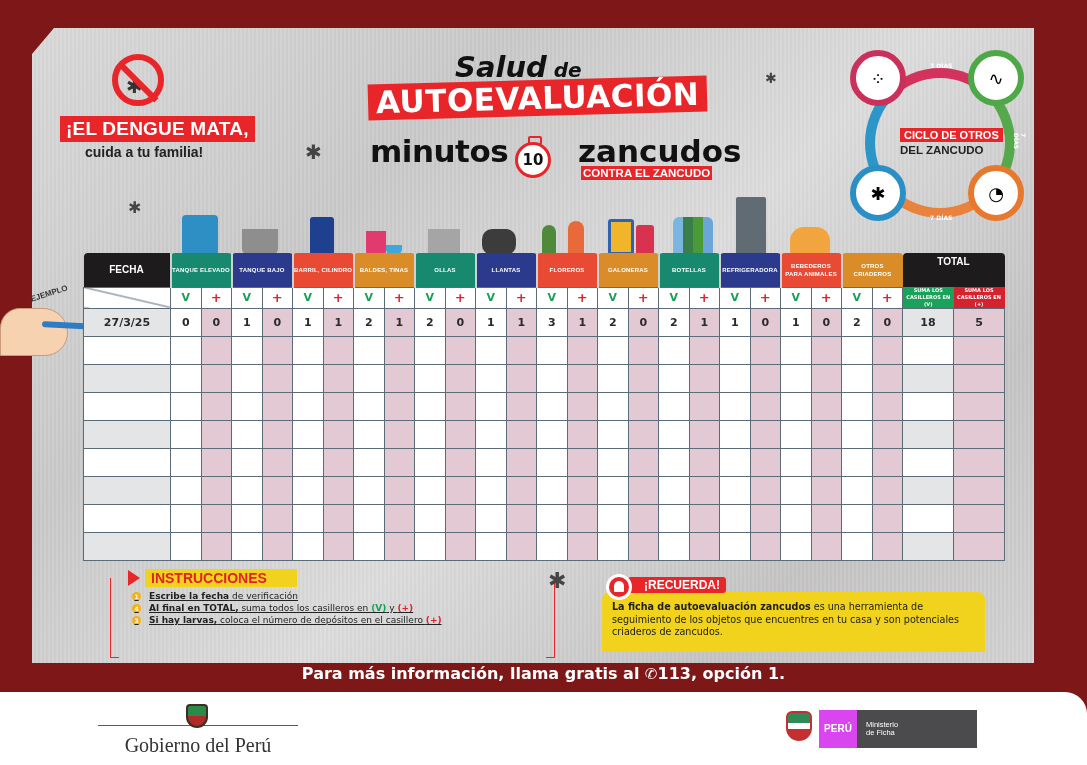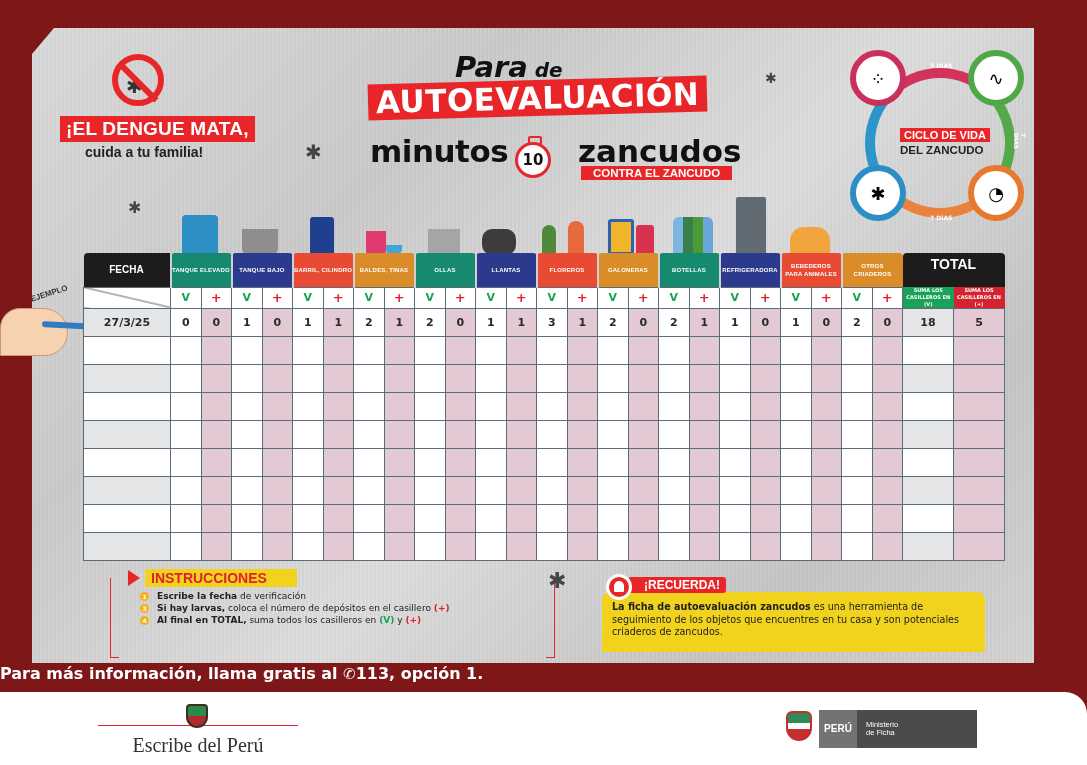--- a/index.html
+++ b/index.html
@@ -31,21 +31,21 @@
   .t-ficha { position: absolute; left: 455px; top: 50px; font-family: "DejaVu Sans", sans-serif; font-weight: bold; font-style: italic; font-size: 29px; color: #111; }
   .t-ficha small { font-size: 20px; }
   .t-auto {
     position: absolute; left: 368px; top: 80px; background: #e8262a; color: #fff;
     font-family: "DejaVu Sans", sans-serif; font-weight: bold; font-size: 31px; padding: 0 8px; transform: rotate(-1.5deg); letter-spacing: 0.5px;
   }
   .t-familiar { position: absolute; left: 370px; top: 133px; font-family: "DejaVu Sans", sans-serif; font-weight: bold; font-size: 31px; color: #111; letter-spacing: -0.5px; }
   .timer { position: absolute; left: 515px; top: 142px; width: 36px; height: 36px; border: 3px solid #e8262a; border-radius: 50%; background: #fff; font-weight: bold; font-size: 15px; color: #111; text-align: center; line-height: 30px; }
   .timer::before { content: ""; position: absolute; left: 10px; top: -9px; width: 10px; height: 5px; border: 2px solid #e8262a; border-radius: 2px; }
   .t-minutos { position: absolute; left: 578px; top: 133px; font-family: "DejaVu Sans", sans-serif; font-weight: bold; font-size: 31px; color: #111; }
-  .t-contra { position: absolute; left: 581px; top: 166px; background: #e8262a; color: #fff; font-family: "Liberation Sans", sans-serif; font-weight: bold; font-size: 11.5px; padding: 1px 12px; }
+  .t-contra { position: absolute; left: 581px; top: 166px; background: #e8262a; color: #fff; font-family: "Liberation Sans", sans-serif; font-weight: bold; font-size: 11.5px; padding: 1px 2px; }
 
   
   .cycle { position: absolute; left: 850px; top: 50px; width: 180px; height: 180px; }
   .ring { position: absolute; left: 15px; top: 18px; width: 150px; height: 150px; border-radius: 50%;
     border: 10px solid transparent; border-top-color: #d3325d; border-right-color: #55a94a; border-bottom-color: #e9823d; border-left-color: #2d96c9; }
   .phase { position: absolute; width: 56px; height: 56px; border-radius: 50%; background: #fff; border: 6px solid; display: flex; align-items: center; justify-content: center; font-size: 18px; }
   .ph1 { left: 0; top: 0; border-color: #c9305a; }
   .ph2 { left: 118px; top: 0; border-color: #4fa848; }
   .ph3 { left: 118px; top: 115px; border-color: #e7792f; }
   .ph4 { left: 0; top: 115px; border-color: #2b8fc6; }
@@ -58,21 +58,21 @@
   .obj { position: absolute; bottom: 0; }
 
   
   .tbl { position: absolute; left: 83px; top: 253px; border-collapse: collapse; table-layout: fixed; }
   .tbl td, .tbl th { border: 1.5px solid #5b6b78; text-align: center; vertical-align: middle; padding: 0; }
   .tbl th.cat {
     color: #fff; font-family: "Liberation Sans", sans-serif; font-weight: bold; font-size: 6px; letter-spacing: 0.2px;
     line-height: 8px; height: 34px; border-radius: 4px 4px 0 0; border: none; border-left: 2px solid #d0d0d0;
   }
   .tbl th.fecha-h { background: #1e1b1c; color: #fff; font-family: "Liberation Sans", sans-serif; font-weight: bold; font-size: 10px; border: none; border-radius: 4px 0 0 0; }
-  .tbl th.total-h { background: #1e1b1c; color: #fff; font-family: "Liberation Sans", sans-serif; font-weight: bold; font-size: 14px; height: 16px; border: none; border-radius: 4px 4px 0 0; }
+  .tbl th.total-h { background: #1e1b1c; color: #fff; font-family: "Liberation Sans", sans-serif; font-weight: bold; font-size: 10px; height: 16px; border: none; border-radius: 4px 4px 0 0; }
   .tbl th.sum-v { background: #1aa25a; color: #fff; font-size: 5px; line-height: 7px; font-weight: bold; border: none; }
   .tbl th.sum-p { background: #d4222f; color: #fff; font-size: 5px; line-height: 7px; font-weight: bold; border: none; }
   .tbl td.mark { background: #fff; height: 18px; font-weight: bold; font-size: 11px; }
   .tbl td.mark.v { color: #16a154; }
   .tbl td.mark.p { color: #e0222f; font-size: 13px; }
   .tbl td.diag { background: #fff linear-gradient(to bottom left, transparent calc(50% - 1px), #5b6b78 50%, transparent calc(50% + 1px)); }
   .tbl td.cell { height: 28px; font-weight: bold; font-size: 11px; color: #2a2a2a; background: #fff; }
   .tbl td.cell.pink { background: #e3c9d3; }
   .tbl td.fecha { font-weight: bold; font-size: 11px; color: #2a2a2a; }
   .tbl tr.odd td.fecha { background: #e4e5e6; }
@@ -82,77 +82,77 @@
   .tbl td.tp { background: #e3c9d3; }
 
   .ejemplo { position: absolute; left: 30px; top: 289px; font-family: "Liberation Sans", sans-serif; font-weight: bold; font-size: 8px; color: #333; transform: rotate(-18deg); }
   .hand { position: absolute; left: 0; top: 308px; width: 68px; height: 48px; background: #f7d2b0; border-radius: 24px 30px 28px 0; border: 1px solid #c99a78; }
   .pencil { position: absolute; left: 42px; top: 323px; width: 76px; height: 6px; background: #2f7cc4; border-radius: 3px 0 0 3px; transform: rotate(3deg); }
   .pencil::after { content: ""; position: absolute; right: -8px; top: 0; border-left: 8px solid #e8c79a; border-top: 3px solid transparent; border-bottom: 3px solid transparent; }
 
   
   .instr-head { position: absolute; left: 145px; top: 569px; background: #f1d21c; color: #e0222f; font-family: "Liberation Sans", sans-serif; font-weight: bold; font-size: 14px; padding: 1px 30px 1px 6px; }
   .instr-arrow { position: absolute; left: 128px; top: 570px; width: 0; height: 0; border-left: 12px solid #e8262a; border-top: 8px solid transparent; border-bottom: 8px solid transparent; }
-  .instr-list { position: absolute; left: 140px; top: 590px; list-style: none; font-family: "DejaVu Sans", sans-serif; font-size: 9px; color: #222; line-height: 12px; }
+  .instr-list { position: absolute; left: 132px; top: 590px; list-style: none; font-family: "DejaVu Sans", sans-serif; font-size: 9px; color: #222; line-height: 12px; text-decoration: underline; }
   .instr-list li { display: flex; align-items: center; gap: 8px; }
   .num { width: 9px; height: 9px; border-radius: 50%; background: #f3b21a; color: #fff; font-size: 6px; text-align: center; line-height: 9px; font-weight: bold; }
   .g { color: #16a154; font-weight: bold; }
   .r { color: #e0222f; font-weight: bold; }
   .instr-line { position: absolute; left: 110px; top: 578px; width: 445px; height: 80px; border-left: 1.5px solid #e8262a; border-bottom: 1.5px solid #e8262a; border-right: 1.5px solid #e8262a; border-top: none; clip-path: polygon(0 0, 2% 0, 2% 100%, 100% 100%, 100% 0, 98% 0, 98% 100%, 0 100%); }
 
   
   .rec-box { position: absolute; left: 602px; top: 592px; width: 383px; height: 60px; background: #f1d21c; border-radius: 8px 8px 0 0; padding: 9px 8px 0 10px; font-family: "DejaVu Sans", sans-serif; font-size: 9.6px; color: #222; line-height: 12.5px; }
   .rec-head { position: absolute; left: 628px; top: 577px; background: #e8262a; color: #fff; font-family: "Liberation Sans", sans-serif; font-weight: bold; font-size: 12px; padding: 1px 6px 1px 16px; border-radius: 3px; }
   .rec-bell { position: absolute; left: 606px; top: 574px; width: 26px; height: 26px; border-radius: 50%; background: #e8262a; border: 3px solid #fff; }
   .rec-bell::after { content: ""; position: absolute; left: 5px; top: 4px; width: 10px; height: 11px; background: #fff; border-radius: 5px 5px 1px 1px; }
 
   
-  .info { position: absolute; left: 0; top: 664px; width: 1087px; text-align: left; color: #fff; font-family: "DejaVu Sans", sans-serif; font-weight: bold; font-size: 16px; }
+  .info { position: absolute; left: 0; top: 664px; width: 1087px; text-align: center; color: #fff; font-family: "DejaVu Sans", sans-serif; font-weight: bold; font-size: 16px; }
   .phone-icon { display: inline-block; font-size: 15px; }
 
   
   .footer { position: absolute; left: 0; top: 692px; width: 1087px; height: 73px; background: #fff; border-radius: 0 22px 0 0; }
   .gob { position: absolute; left: 98px; top: 701px; width: 200px; height: 60px; }
   .gob .lines { position: absolute; left: 0; top: 24px; width: 200px; height: 1px; background: #d23; }
   .gob .shield { position: absolute; left: 88px; top: 3px; width: 22px; height: 24px; background: #2f6b3b; border-radius: 4px 4px 11px 11px; border: 2px solid #3b2e24; background-image: linear-gradient(to bottom, #2a8a49 50%, #b12a2a 50%); }
   .gob .label { position: absolute; left: 0; top: 33px; width: 200px; text-align: center; font-family: "Liberation Serif", serif; font-size: 20px; color: #333; }
   .minsa-shield { position: absolute; left: 786px; top: 711px; width: 26px; height: 30px; border-radius: 6px 6px 13px 13px; border: 2px solid #c3302f; background: linear-gradient(to bottom, #2e8b57 40%, #fff 40%, #fff 60%, #c3302f 60%); }
-  .minsa-peru { position: absolute; left: 819px; top: 710px; width: 38px; height: 38px; background: #737373; color: #fff; font-family: "Liberation Sans", sans-serif; font-size: 10px; font-weight: bold; line-height: 38px; text-align: center; }
+  .minsa-peru { position: absolute; left: 819px; top: 710px; width: 38px; height: 38px; background: #d946ef; color: #fff; font-family: "Liberation Sans", sans-serif; font-size: 10px; font-weight: bold; line-height: 38px; text-align: center; }
   .minsa-name { position: absolute; left: 857px; top: 710px; width: 120px; height: 38px; background: #4b4b4d; color: #fff; font-family: "Liberation Sans", sans-serif; font-size: 7.5px; padding: 11px 0 8px 9px; line-height: 8px; }
 
   .mosq { position: absolute; color: #444; font-size: 20px; }
 </style>
 </head>
 <body>
 
 <div class="poster"></div>
 
 <div class="nomosq">
     <span class="bug">✱</span>
   </div>
 <div class="slogan-main">¡EL DENGUE MATA,</div>
 <div class="slogan-sub">cuida a tu familia!</div>
 
-<div class="t-ficha"><span>Para</span><small> de</small></div>
+<div class="t-ficha"><span>Salud</span><small> de</small></div>
 <div class="t-auto">AUTOEVALUACIÓN</div>
 <div class="t-familiar">minutos</div>
 <div class="timer"><span>10</span></div>
 <div class="t-minutos">zancudos</div>
 <div class="t-contra">CONTRA EL ZANCUDO</div>
 
 <div class="cycle">
   <div class="ring"></div>
   <div class="phase ph1">⁘</div>
   <div class="phase ph2">∿</div>
   <div class="phase ph3">◔</div>
   <div class="phase ph4">✱</div>
   <div class="cyc-days" style="left:80px;top:12px">3 DÍAS</div>
   <div class="cyc-days" style="left:160px;top:86px;transform:rotate(90deg)">7 DÍAS</div>
   <div class="cyc-days" style="left:80px;top:164px">7 DÍAS</div>
-  <div class="cyc-title">CICLO DE VIDA</div>
+  <div class="cyc-title">CICLO DE OTROS</div>
   <div class="cyc-sub">DEL ZANCUDO</div>
 </div>
 
 <div class="icons">
   <div class="obj" style="left:12px;width:36px;height:40px;background:#2d8fc4;border-radius:4px 4px 0 0;"></div>
   <div class="obj" style="left:72px;width:36px;height:26px;background:#8e8e8e;border-radius:0 0 6px 6px;"></div>
   <div class="obj" style="left:140px;width:24px;height:38px;background:#1f3f8f;border-radius:3px;"></div>
   <div class="obj" style="left:196px;width:20px;height:24px;background:#e03a6e;border-radius:0 0 4px 4px;"></div>
   <div class="obj" style="left:216px;width:16px;height:10px;background:#3ea6d8;border-radius:0 0 6px 6px;"></div>
   <div class="obj" style="left:258px;width:32px;height:26px;background:#a5a5a5;"></div>
@@ -491,46 +491,46 @@
 
 <div class="instr-line"></div>
 <div class="instr-arrow"></div>
 <div class="instr-head">INSTRUCCIONES</div>
 <ul class="instr-list">
   <li>
     <span class="num">1</span>
     <span><b>Escribe la fecha</b><span> de verificación</span></span>
   </li>
   <li>
+    <span class="num">4</span>
+    <span><b>Al final en TOTAL,</b><span> suma todos los casilleros en </span><span class="g">(V)</span><span> y </span><span class="r">(+)</span></span>
+  </li>
+  <li>
     <span class="num">3</span>
     <span><b>Si hay larvas,</b><span> coloca el número de depósitos en el casillero </span><span class="r">(+)</span></span>
-  </li>
-  <li>
-    <span class="num">4</span>
-    <span><b>Al final en TOTAL,</b><span> suma todos los casilleros en </span><span class="g">(V)</span><span> y </span><span class="r">(+)</span></span>
   </li>
 </ul>
 
 <div class="rec-box"><b>La ficha de autoevaluación zancudos</b><span> es una herramienta de seguimiento de los objetos que encuentres en tu casa y son potenciales criaderos de zancudos.</span></div>
 <div class="rec-head">¡RECUERDA!</div>
 <div class="rec-bell"></div>
 
 <div class="mosq" style="left:305px;top:140px">✱</div>
 <div class="mosq" style="left:128px;top:198px;font-size:16px">✱</div>
 <div class="mosq" style="left:765px;top:70px;font-size:14px">✱</div>
 <div class="mosq" style="left:548px;top:568px;font-size:22px">✱</div>
 
 <div class="info">
   <span>Para más información, llama gratis al </span><span class="phone-icon">✆</span><span>113, opción 1.</span>
 </div>
 
 <div class="footer"></div>
 <div class="gob">
   <div class="lines"></div>
   <div class="shield"></div>
-  <div class="label">Escribe del Perú</div>
+  <div class="label">Gobierno del Perú</div>
 </div>
 <div class="minsa-shield"></div>
 <div class="minsa-peru">PERÚ</div>
 <div class="minsa-name">
   <div>Ministerio</div>
   <div>de Ficha</div>
 </div>
 
 </body></html>

